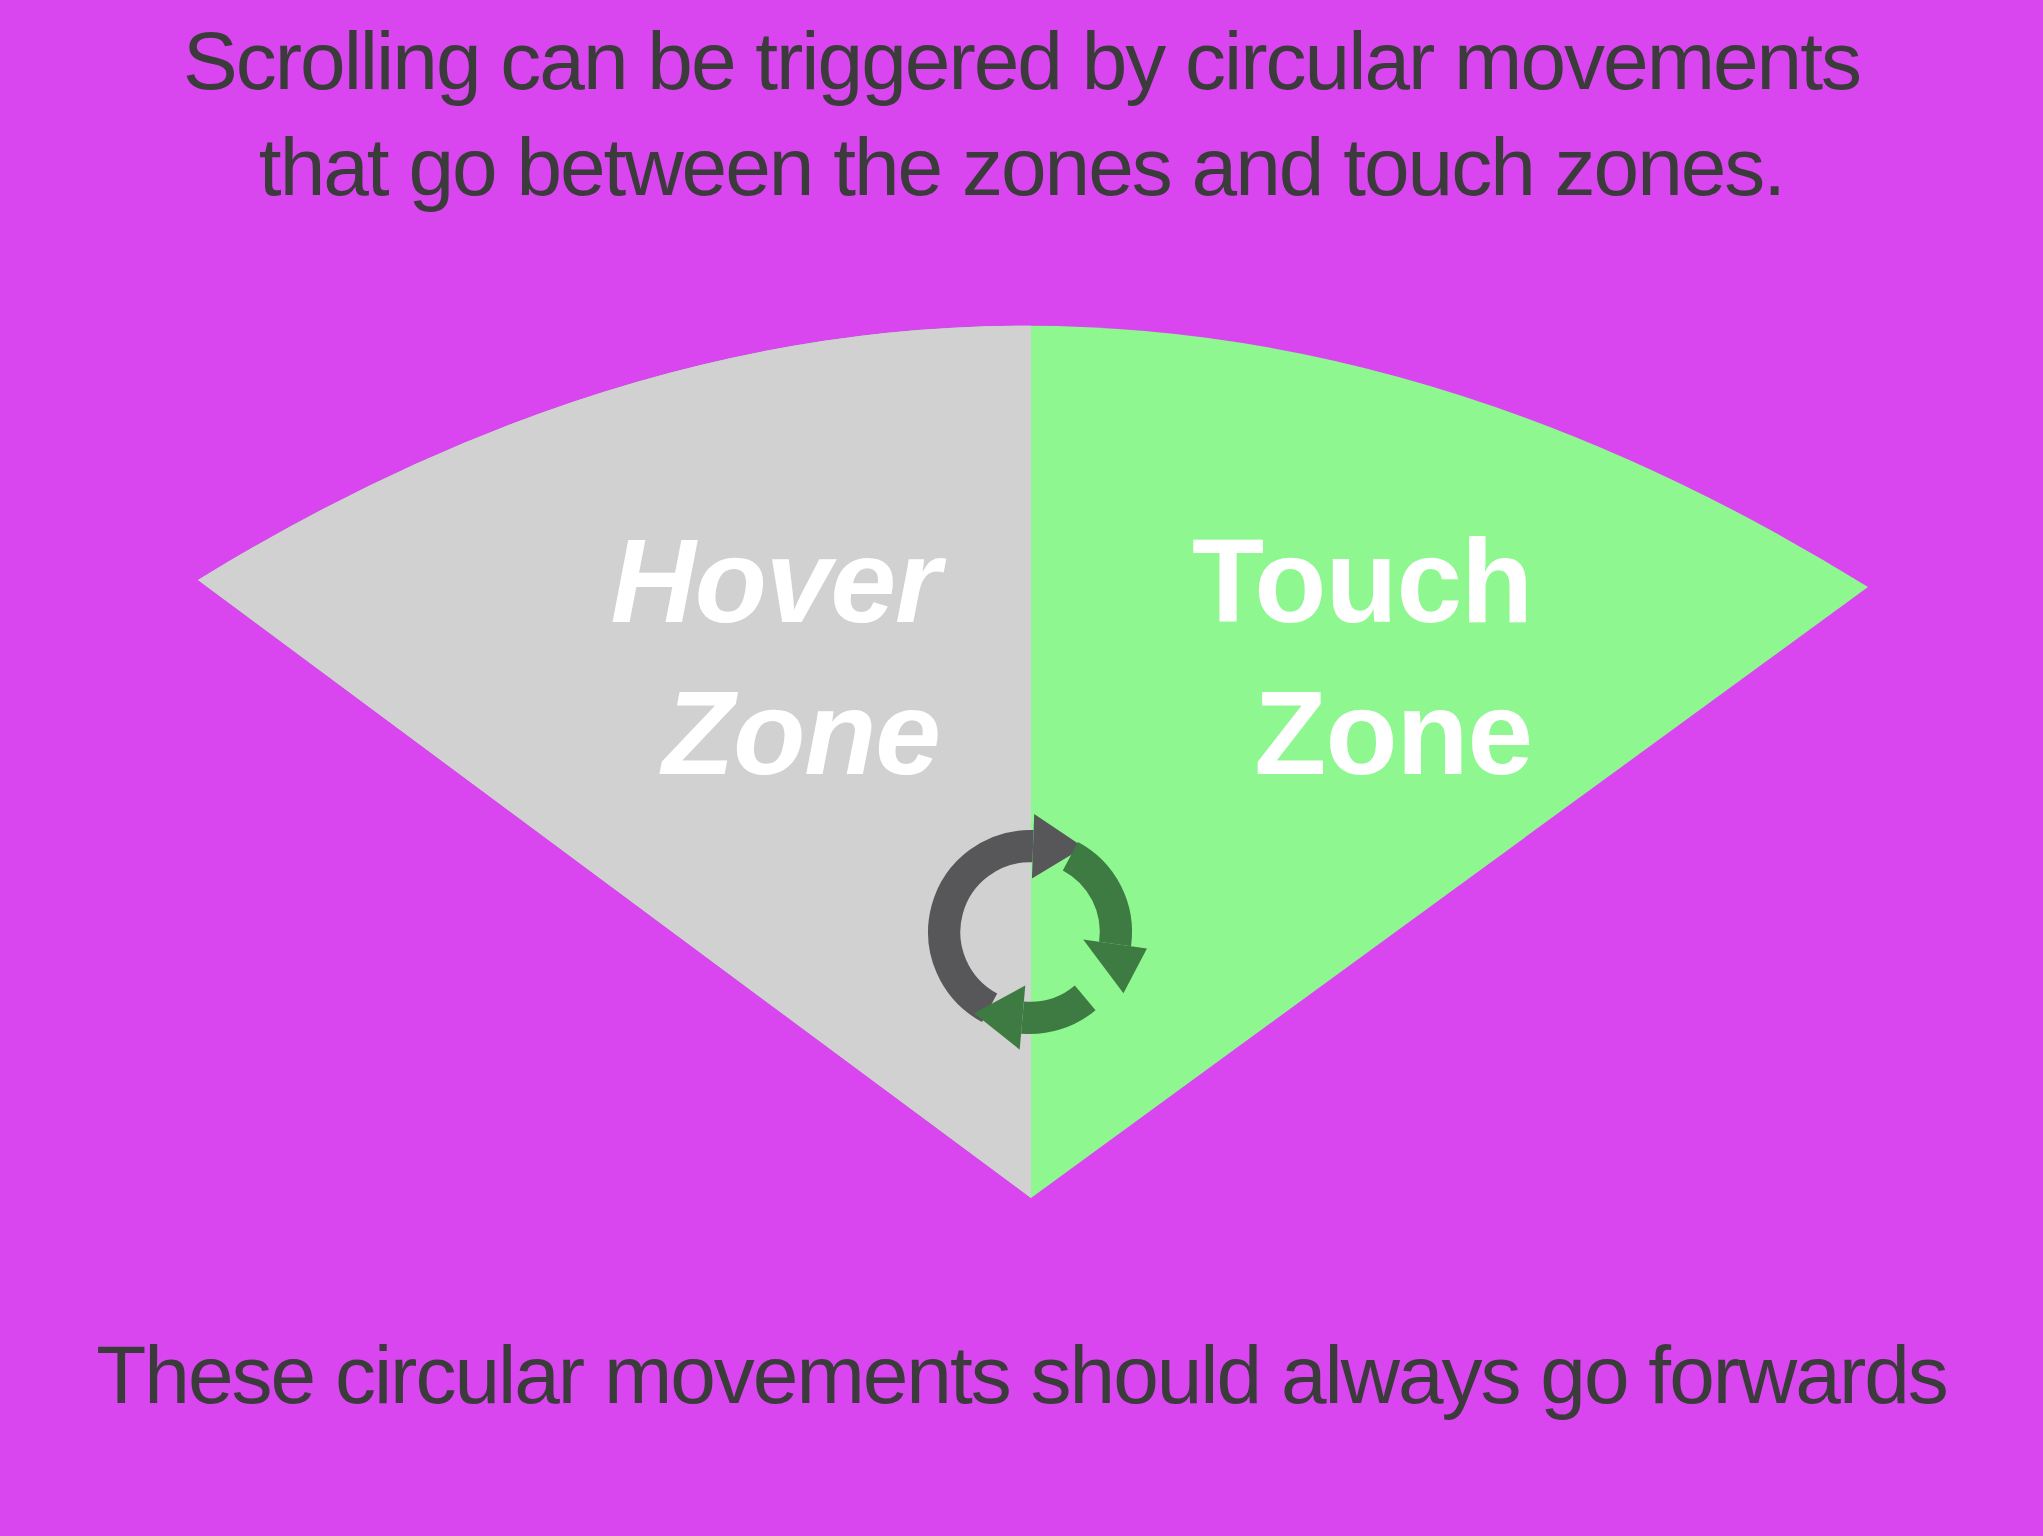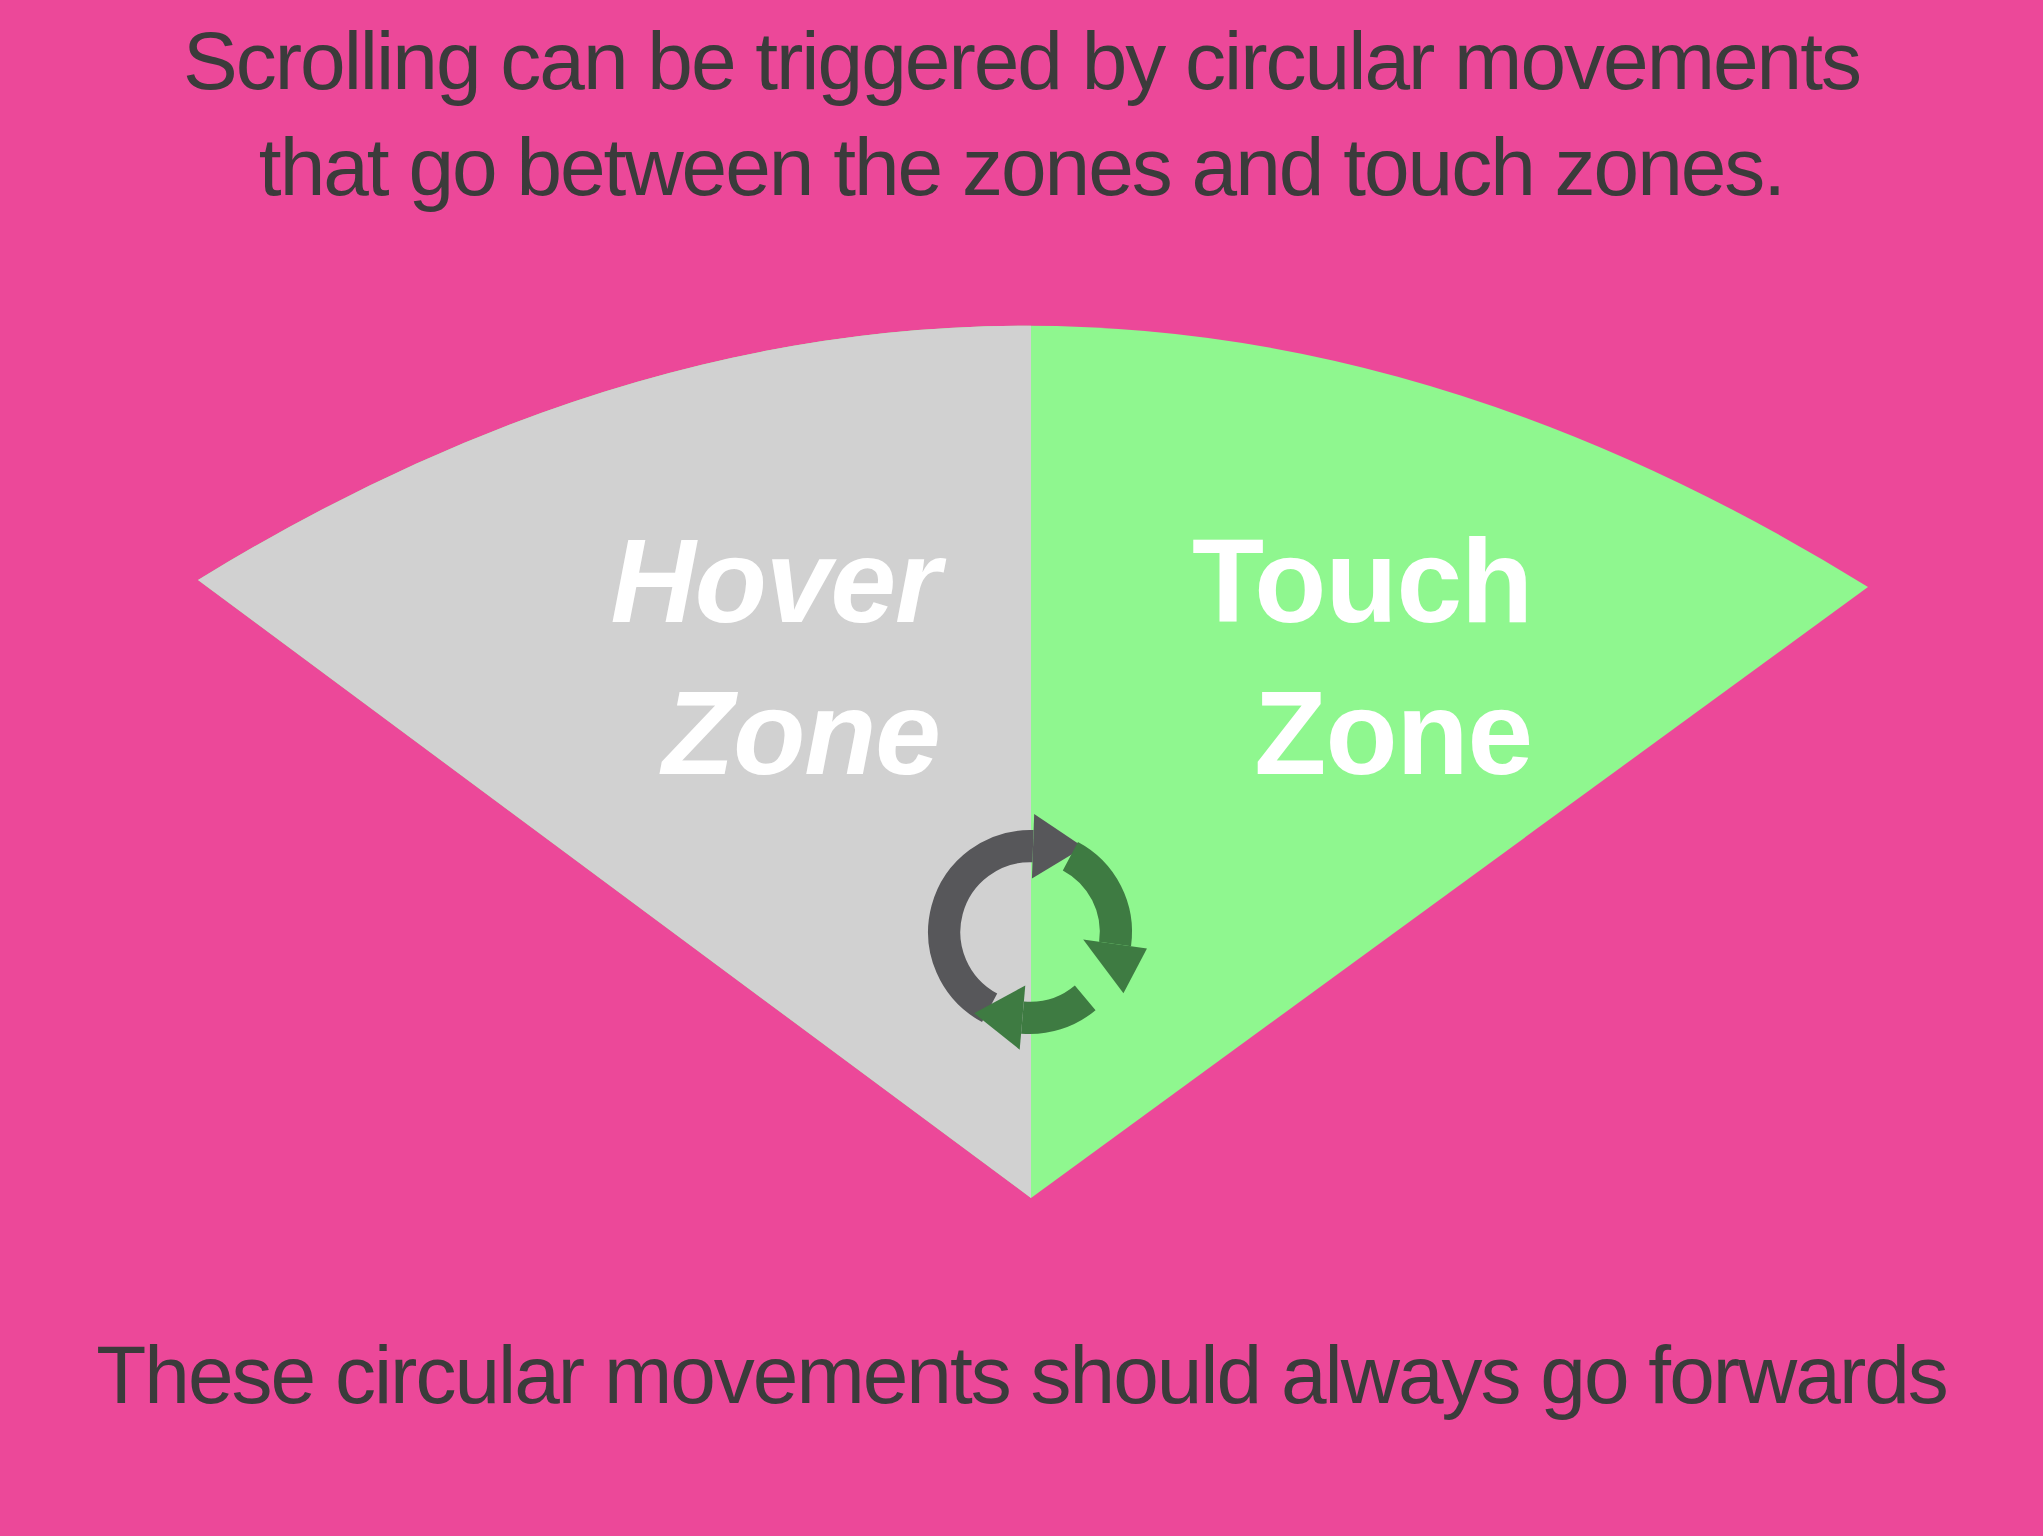--- a/index.html
+++ b/index.html
@@ -1,20 +1,20 @@
 <!DOCTYPE html>
 <html><head>
 <meta charset="utf-8">
 <style>
   html,body{margin:0;padding:0;background:#ffffff;}
   .canvas{
     position:relative;
     width:2043px;height:1536px;
     overflow:hidden;
-    background:#ec4899;
+    background:#d946ef;
     font-family:"Liberation Sans", sans-serif;
   }
   .caption{
     position:absolute;
     width:100%;
     text-align:center;
     color:#3b3b3b;
     font-size:82px;
     line-height:106px;
     letter-spacing:-2px;

